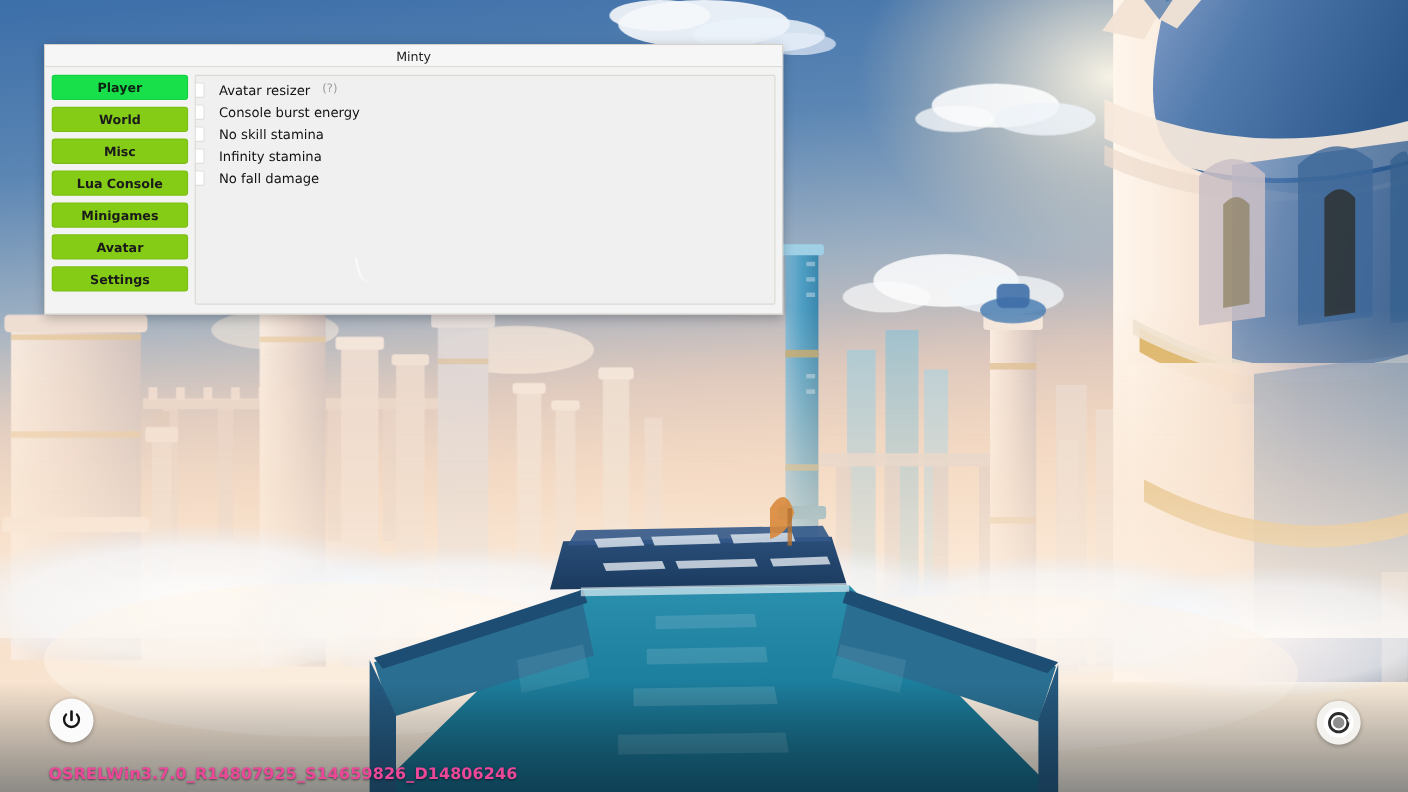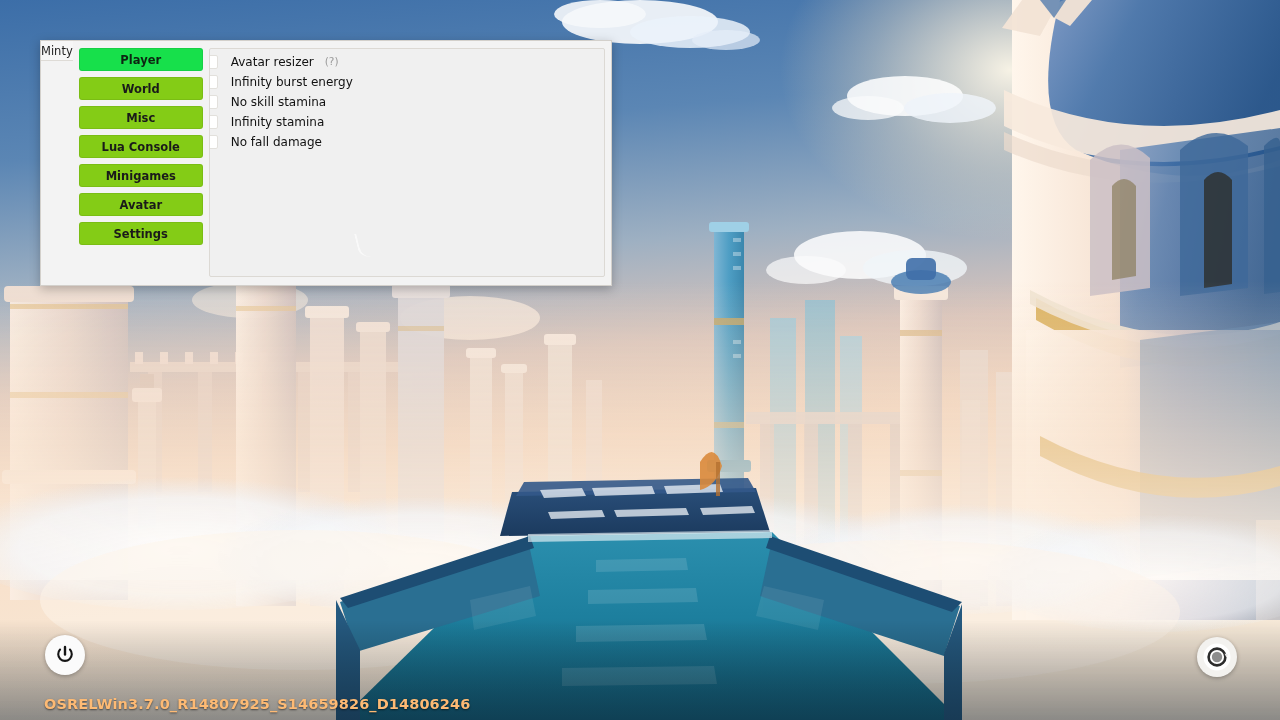--- a/index.html
+++ b/index.html
@@ -11,21 +11,21 @@
   }
 
   
   #scene { position: absolute; inset: 0; width: 1280px; height: 720px; overflow: hidden; }
   #scene svg { display: block; width: 1280px; height: 720px; }
 
   
   #version-text {
     position: absolute;
     left: 44px; bottom: 8px;
-    color: #fdba74;
+    color: #ec4899;
     font-family: "DejaVu Sans", sans-serif;
     font-weight: bold;
     font-size: 14.5px;
     letter-spacing: 0.1px;
     text-shadow: 0 1px 2px rgba(0,0,0,.55);
     white-space: nowrap;
   }
 
   
   .corner-btn {
@@ -34,25 +34,25 @@
     border-radius: 50%;
     display: flex; align-items: center; justify-content: center;
   }
   #power-button { left: 45px; top: 635px; background: #fbfbfb; box-shadow: 0 1px 4px rgba(0,0,0,.3); }
   #record-button { left: 1197px; top: 637px; background: #f3f2ef; box-shadow: 0 1px 4px rgba(0,0,0,.3); }
 
   
   #minty-window {
     position: absolute;
     left: 40px; top: 40px;
-    width: 572px; height: 246px;
+    width: 672px; height: 246px;
     background: #f3f3f3;
     border: 1px solid #d3d0cb;
     box-shadow: 0 3px 10px rgba(0,0,0,.25);
-    display: flex; 
+    display: flex; flex-direction: column;
   }
   #titlebar {
     height: 20px;
     background: #f6f6f6;
     border-bottom: 1px solid #dedbd6;
     display: flex; align-items: center; justify-content: center;
     flex: 0 0 auto;
   }
   #window-title {
     font-size: 11.5px;
@@ -480,21 +480,21 @@
       <div id="option-list">
 
         <div class="option-row">
           <span class="checkbox"></span>
           <span class="option-label">Avatar resizer</span>
           <span class="help-hint">(?)</span>
         </div>
 
         <div class="option-row">
           <span class="checkbox"></span>
-          <span class="option-label">Infinity burst energy</span>
+          <span class="option-label">Console burst energy</span>
         </div>
 
         <div class="option-row">
           <span class="checkbox"></span>
           <span class="option-label">No skill stamina</span>
         </div>
 
         <div class="option-row">
           <span class="checkbox"></span>
           <span class="option-label">Infinity stamina</span>

